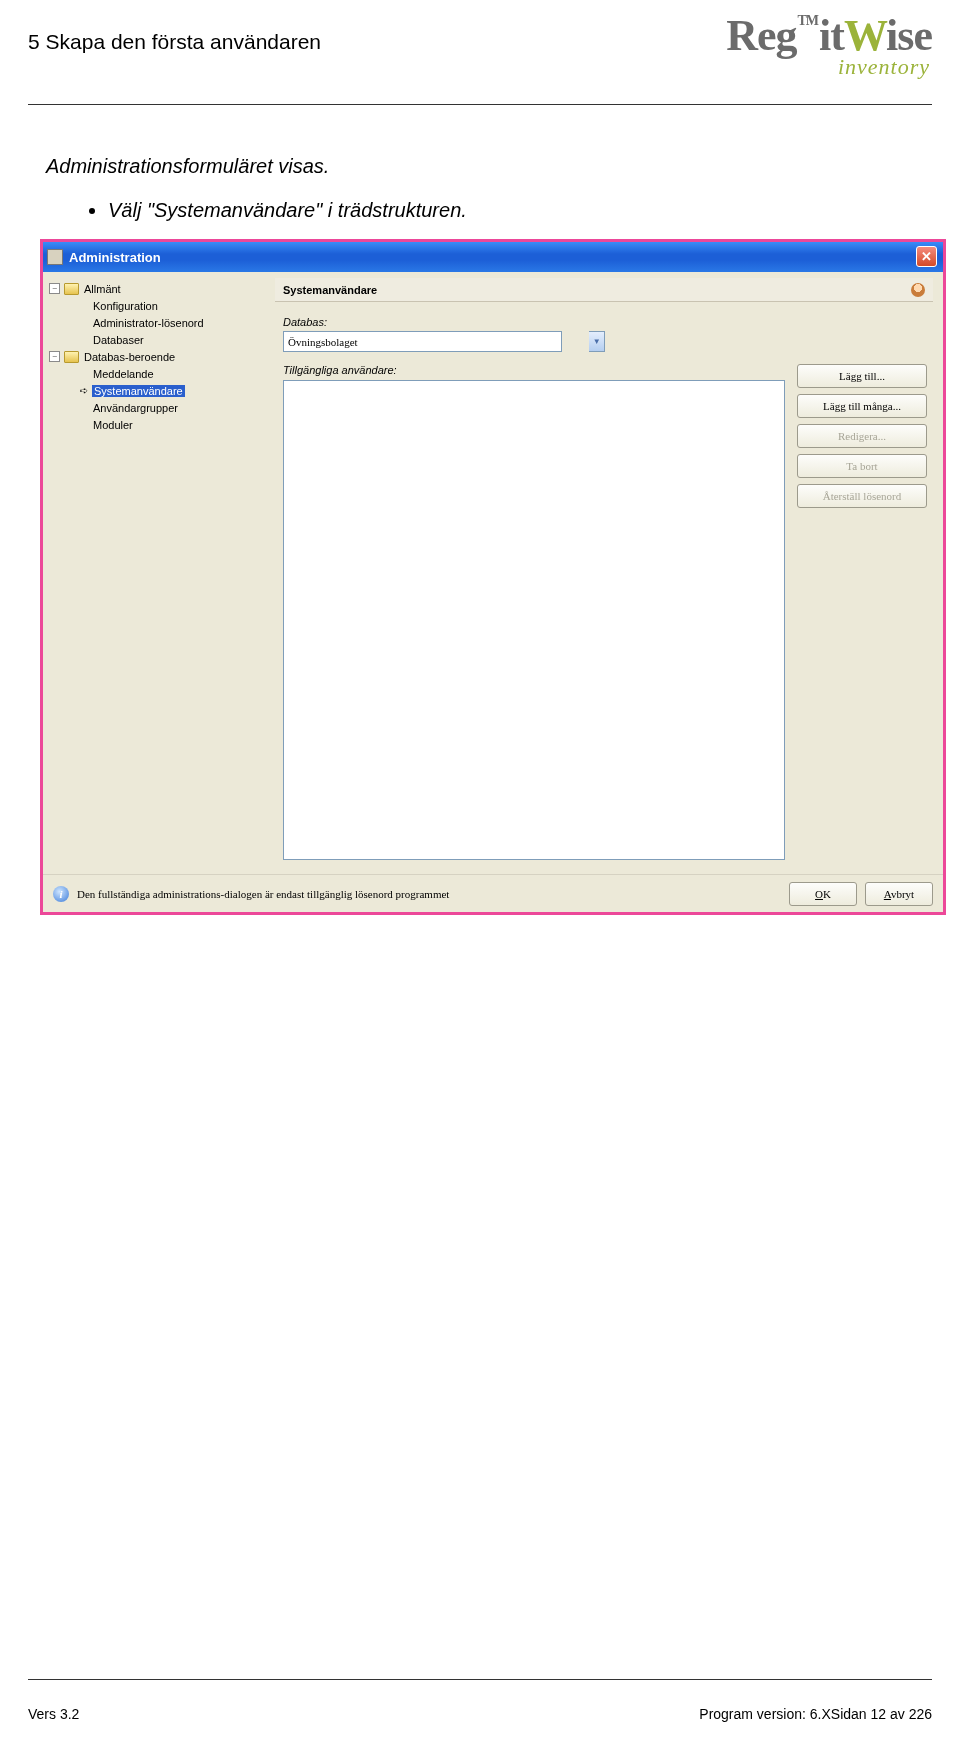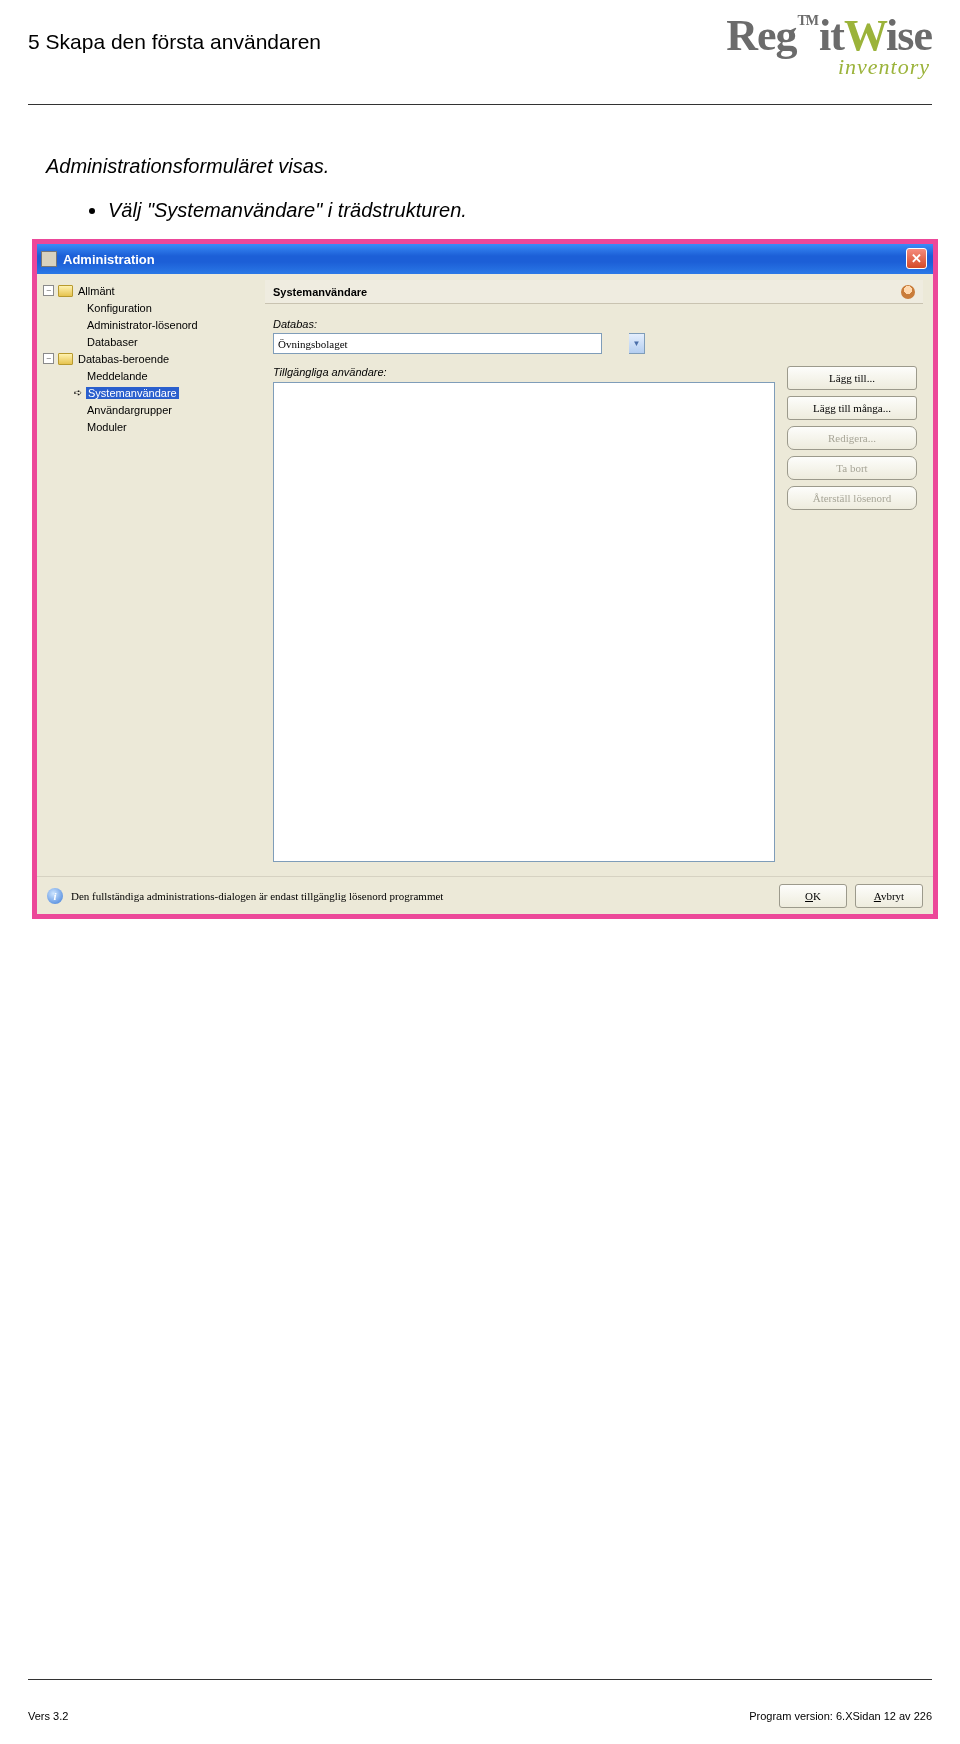--- a/index.html
+++ b/index.html
@@ -15,54 +15,54 @@
   .logo-main .w { color: #9bb33a; }
   .logo-sub { font-family: Georgia, serif; font-style: italic; font-size: 22px; color: #9bb33a; letter-spacing: 1px; line-height: 1; margin-top: -2px; padding-right: 2px;}
   .head-rule { border: 0; border-top: 1px solid #333; margin: 26px 0 46px 0; }
 
   
   .body-text { font-size: 20px; line-height: 1.5; margin-left: 18px; margin-right: 10px; font-style: italic; }
   .bullets { list-style: disc; padding-left: 62px; margin: 14px 0; }
   .bullets li { margin: 4px 0; font-size: 20px; }
 
   
-  .shot { margin: 12px 0 24px 4px; width: 906px; background: #ece9d8; border: 5px solid #ec4899; }
+  .shot { margin: 12px 0 24px 12px; width: 906px; background: #ece9d8; border: 3px solid #ec4899; }
   .titlebar { height: 30px; background: linear-gradient(#3a8cf7,#1c5fd7 40%,#1c5fd7 60%,#2a78e6); color: #fff; display: flex; align-items: center; padding: 0 4px; font: 13px Tahoma, sans-serif; position: relative; }
   .titlebar .icon { width: 16px; height: 16px; background: #d8d2bf; border: 1px solid #777; margin-right: 6px; }
   .titlebar .win-close { position: absolute; right: 6px; top: 4px; width: 21px; height: 21px; background: linear-gradient(#f58b7d,#d44a28); border: 1px solid #fff; border-radius: 3px; display:flex; align-items:center; justify-content:center; color:#fff; font-weight:bold; font-size:13px; font-family: Arial, sans-serif; }
   .win-body { display: flex; height: 602px; }
   .tree { width: 230px; padding: 8px 6px; font: 11px Tahoma, sans-serif; color: #000; position: relative; }
   .tree-row { display: flex; align-items: center; height: 17px; white-space: nowrap; }
   .tree-indent { display:inline-block; }
   .tree-expander { width: 11px; height: 11px; border: 1px solid #8a8a8a; background: #fff; font: 9px/9px Tahoma; text-align:center; color:#333; margin-right: 4px; }
   .folder { width: 15px; height: 12px; background: linear-gradient(#fff2b0,#e6c34f); border: 1px solid #b89a2e; border-radius: 1px; margin-right: 5px; }
   .tree-text.sel { background: #2a5fcd; color: #fff; padding: 0 2px; }
   .pointer { color: #000; margin-right: 3px; font-size: 10px; display:inline-block; width:10px; text-align:center;}
   .right-pane { flex: 1; padding: 6px 10px 6px 2px; font: 11px Tahoma, sans-serif; }
   .pane-header { background: #efece0; border-bottom: 1px solid #c9c3b1; height: 24px; display:flex; align-items:center; justify-content: space-between; padding: 0 8px; font-weight: bold; font-size: 11px;}
   .user-icon { width: 14px; height: 14px; background: radial-gradient(circle at 50% 35%, #ffd9b0 35%, #c97c3a 36%); border-radius: 50%; position: relative; }
   .form-area { padding: 8px 0 0 8px; display: flex; }
   .form-left { flex: 1; }
   .form-row-label { margin: 6px 0 3px 0; font-size: 11px; font-style: italic;}
-  .combo { display:flex; width: 372px; gap: 27px; }
+  .combo { display:flex; width: 322px; gap: 27px; }
   .combo input { width: 100%; height: 21px; border: 1px solid #7f9db9; font: 11px Tahoma; padding: 0 4px; background:#fff;}
   .combo .cbtn { width: 18px; height: 21px; background: linear-gradient(#e4eefd,#b4cef0); border: 1px solid #7f9db9; border-left: none; display:flex;align-items:center;justify-content:center; color:#4a6ea9; font-size:8px;}
   .listbox { width: 502px; height: 480px; border: 1px solid #7f9db9; background: #fff; margin-top: 4px;}
   .btn-col { width: 136px; margin-left: 12px; padding-top: 54px;}
   .winbtn { width: 130px; height: 24px; border: 1px solid #9c9a8c; border-radius: 3px; background: linear-gradient(#fdfdfb,#eeecdd); font: 11px Tahoma; margin-bottom: 6px; display:flex; align-items:center; justify-content:center; text-align:center; padding: 0 4px;}
-  .winbtn.disabled { color: #a7a597; border-radius: 7px; }
+  .winbtn.disabled { color: #a7a597; }
   .footer-bar { display: flex; align-items: center; height: 38px; padding: 0 10px; border-top: 1px solid #d6d2c2; font: 11px Tahoma; }
   .info-ico { width: 16px; height: 16px; border-radius: 50%; background: radial-gradient(circle at 40% 35%, #cfe6ff, #3a7ad8); margin-right: 8px; display:flex;align-items:center;justify-content:center; color:#fff; font: italic bold 11px Georgia;}
   .footer-bar .spacer { flex: 1; }
   .footer-bar .winbtn { width: 68px; margin-bottom: 0; margin-left: 8px;}
   .footer-bar .winbtn .ul { text-decoration: underline; }
 
   
   .foot-rule { position: absolute; bottom: 56px; left: 28px; right: 28px; border: 0; border-top: 1px solid #333; }
-  .page-foot { position: absolute; bottom: 22px; left: 28px; right: 28px; display: flex; justify-content: space-between; font-size: 11px; }
+  .page-foot { position: absolute; bottom: 22px; left: 28px; right: 28px; display: flex; justify-content: space-between; font-size: 14px; }
 </style>
 </head>
 <body>
 
 <div class="page">
 
   <div class="doc-header">
     <div class="section-title">5 Skapa den första användaren</div>
     <div class="logo-wrap">
       <div class="logo-main">

